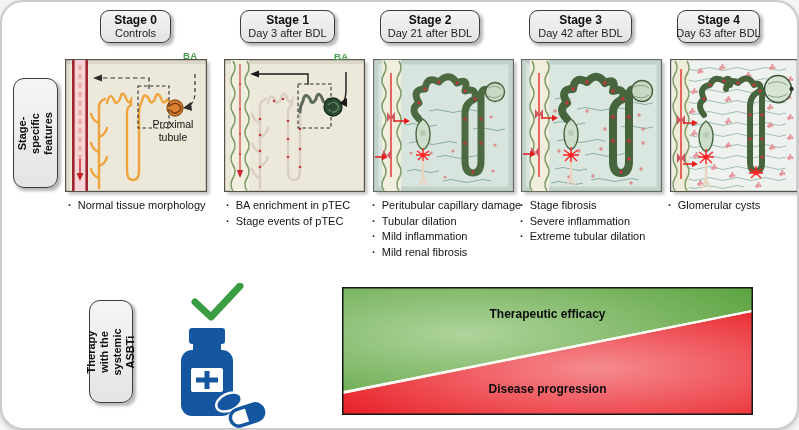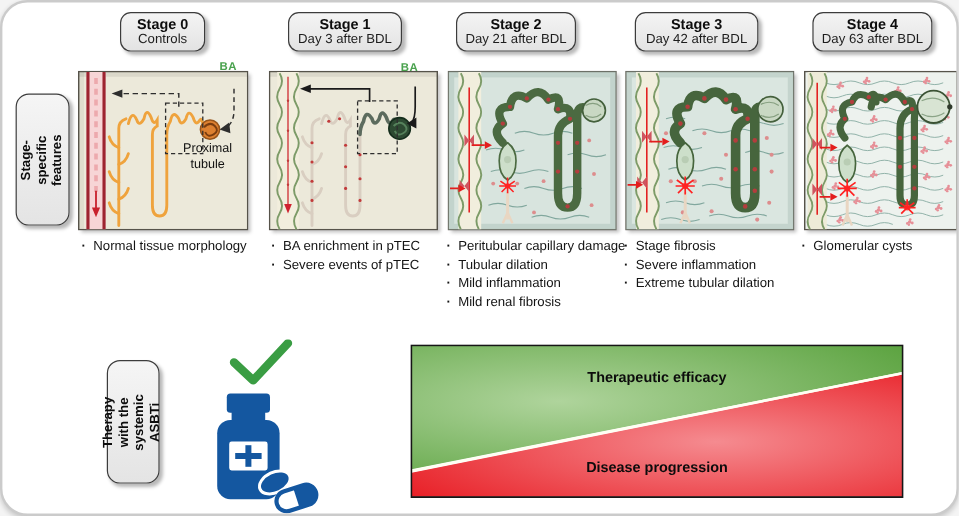--- a/index.html
+++ b/index.html
@@ -53,21 +53,21 @@
     <div class="t2">Day 3 after BDL</div>
   </div>
   <div class="hdr" style="left:378px;width:100px">
     <div class="t1">Stage 2</div>
     <div class="t2">Day 21 after BDL</div>
   </div>
   <div class="hdr" style="left:527px;width:103px">
     <div class="t1">Stage 3</div>
     <div class="t2">Day 42 after BDL</div>
   </div>
-  <div class="hdr" style="left:675px;width:100px">
+  <div class="hdr" style="left:675px;width:83px">
     <div class="t1">Stage 4</div>
     <div class="t2">Day 63 after BDL</div>
   </div>
 
   <div class="vbox" style="left:11px;top:76px;width:45px;height:110px">
     <div class="inner">Stage-specific features</div>
   </div>
   <div class="vbox" style="left:87px;top:298px;width:44px;height:103px">
     <div class="inner" style="width:94px">Therapy with the systemic ASBTi</div>
   </div>
@@ -409,21 +409,21 @@
 
   <div class="ba" style="left:181px;top:48px">BA</div>
   <div class="ba" style="left:332px;top:49px">BA</div>
   <div class="ptl" style="left:139px;top:116px;width:64px">Proximal tubule</div>
 
   <ul class="bullets" style="left:66px;width:147px">
       <li>Normal tissue morphology</li>
     </ul>
   <ul class="bullets" style="left:224px;width:147px">
       <li>BA enrichment in pTEC</li>
-      <li>Severe events of pTEC</li>
+      <li>Stage events of pTEC</li>
     </ul>
   <ul class="bullets" style="left:370px;width:150px">
       <li>Peritubular capillary damage</li>
       <li>Tubular dilation</li>
       <li>Mild inflammation</li>
       <li>Mild renal fibrosis</li>
     </ul>
   <ul class="bullets" style="left:518px;width:152px">
       <li>Stage fibrosis</li>
       <li>Severe inflammation</li>

